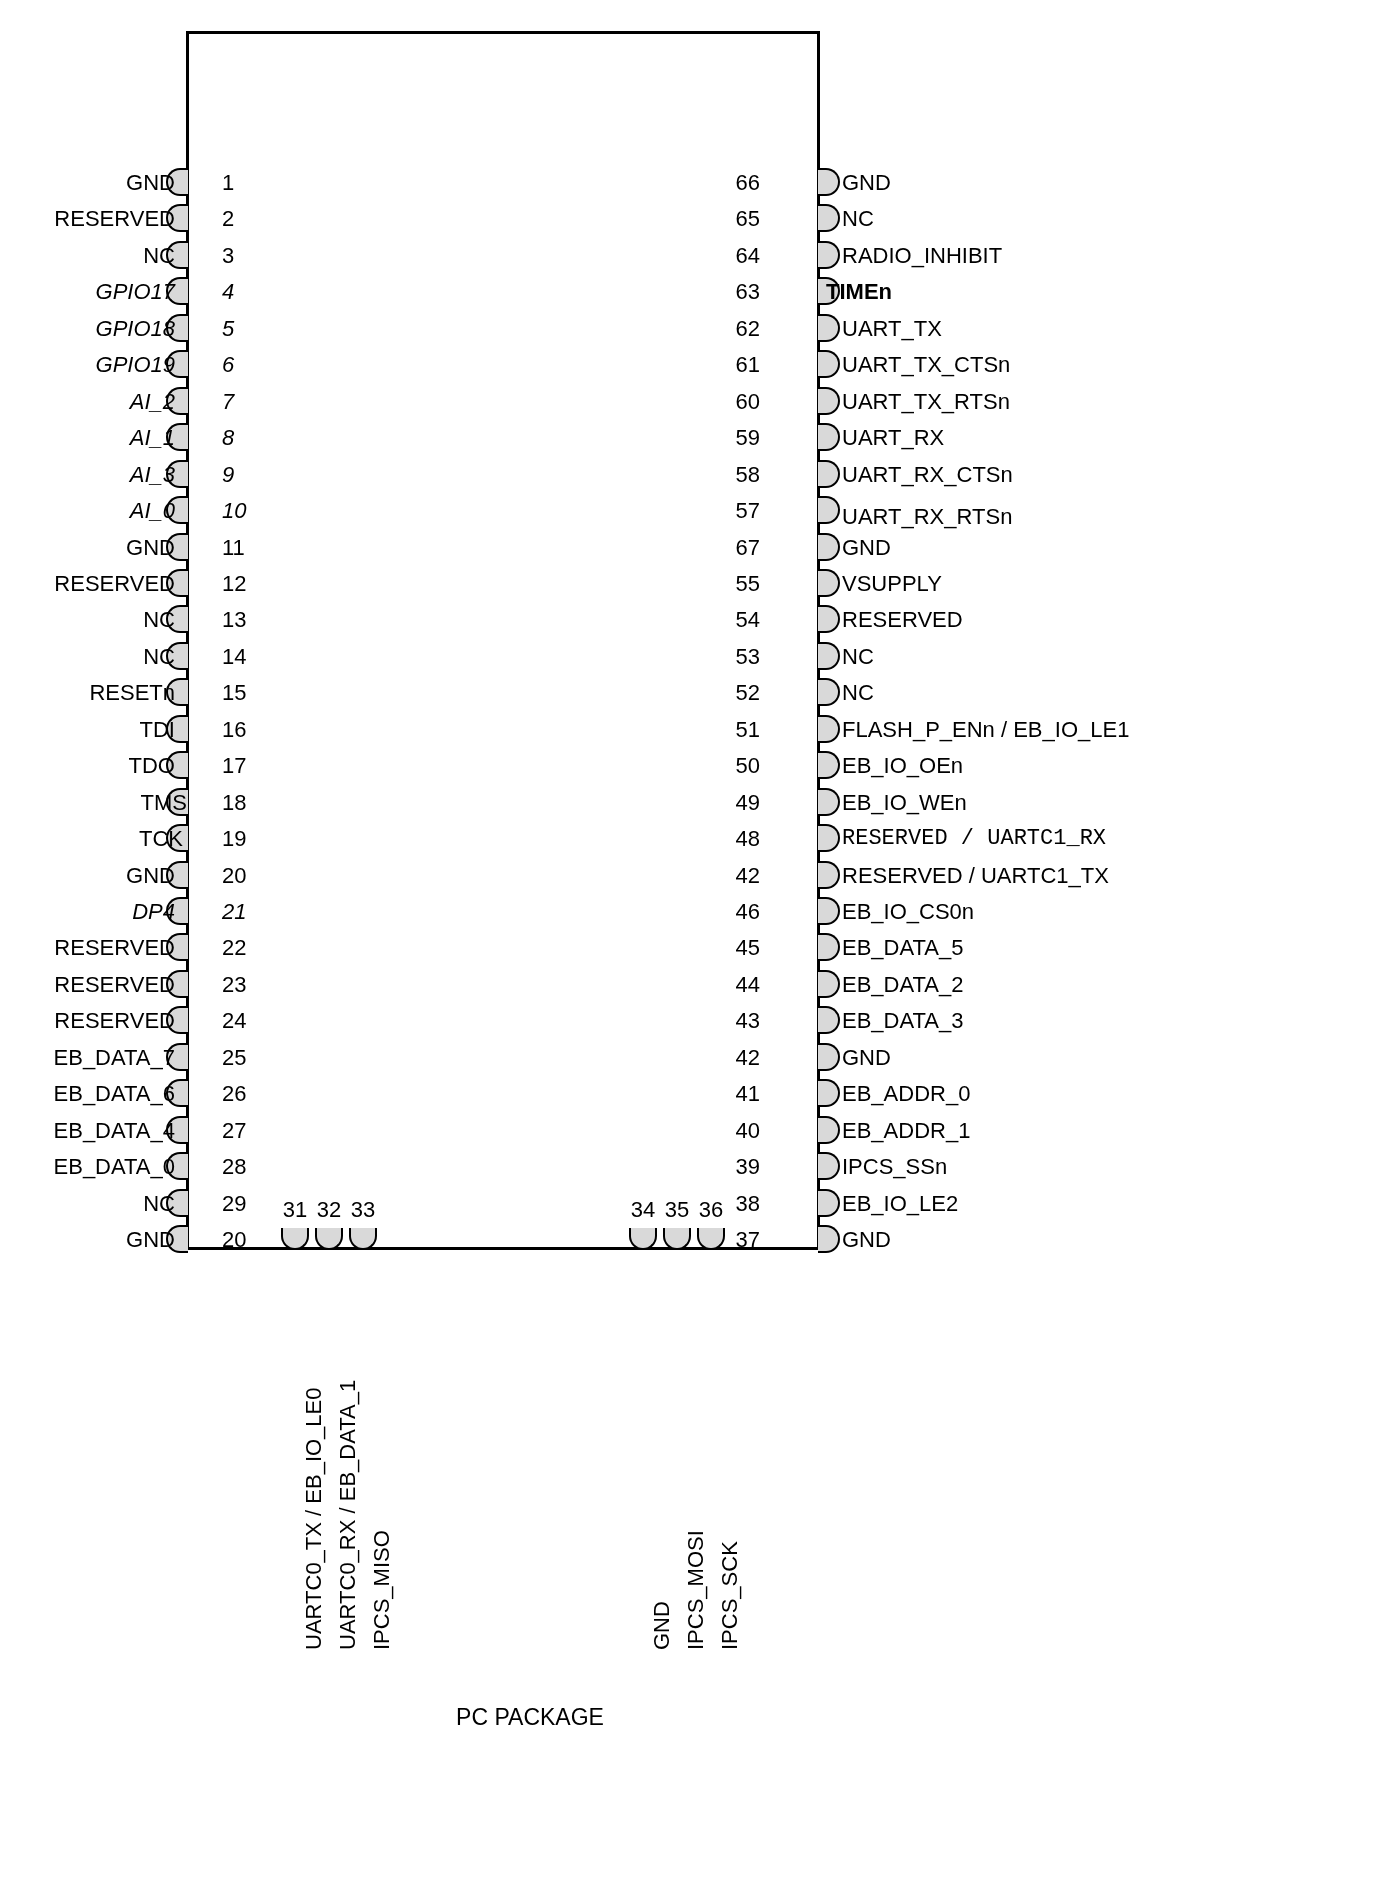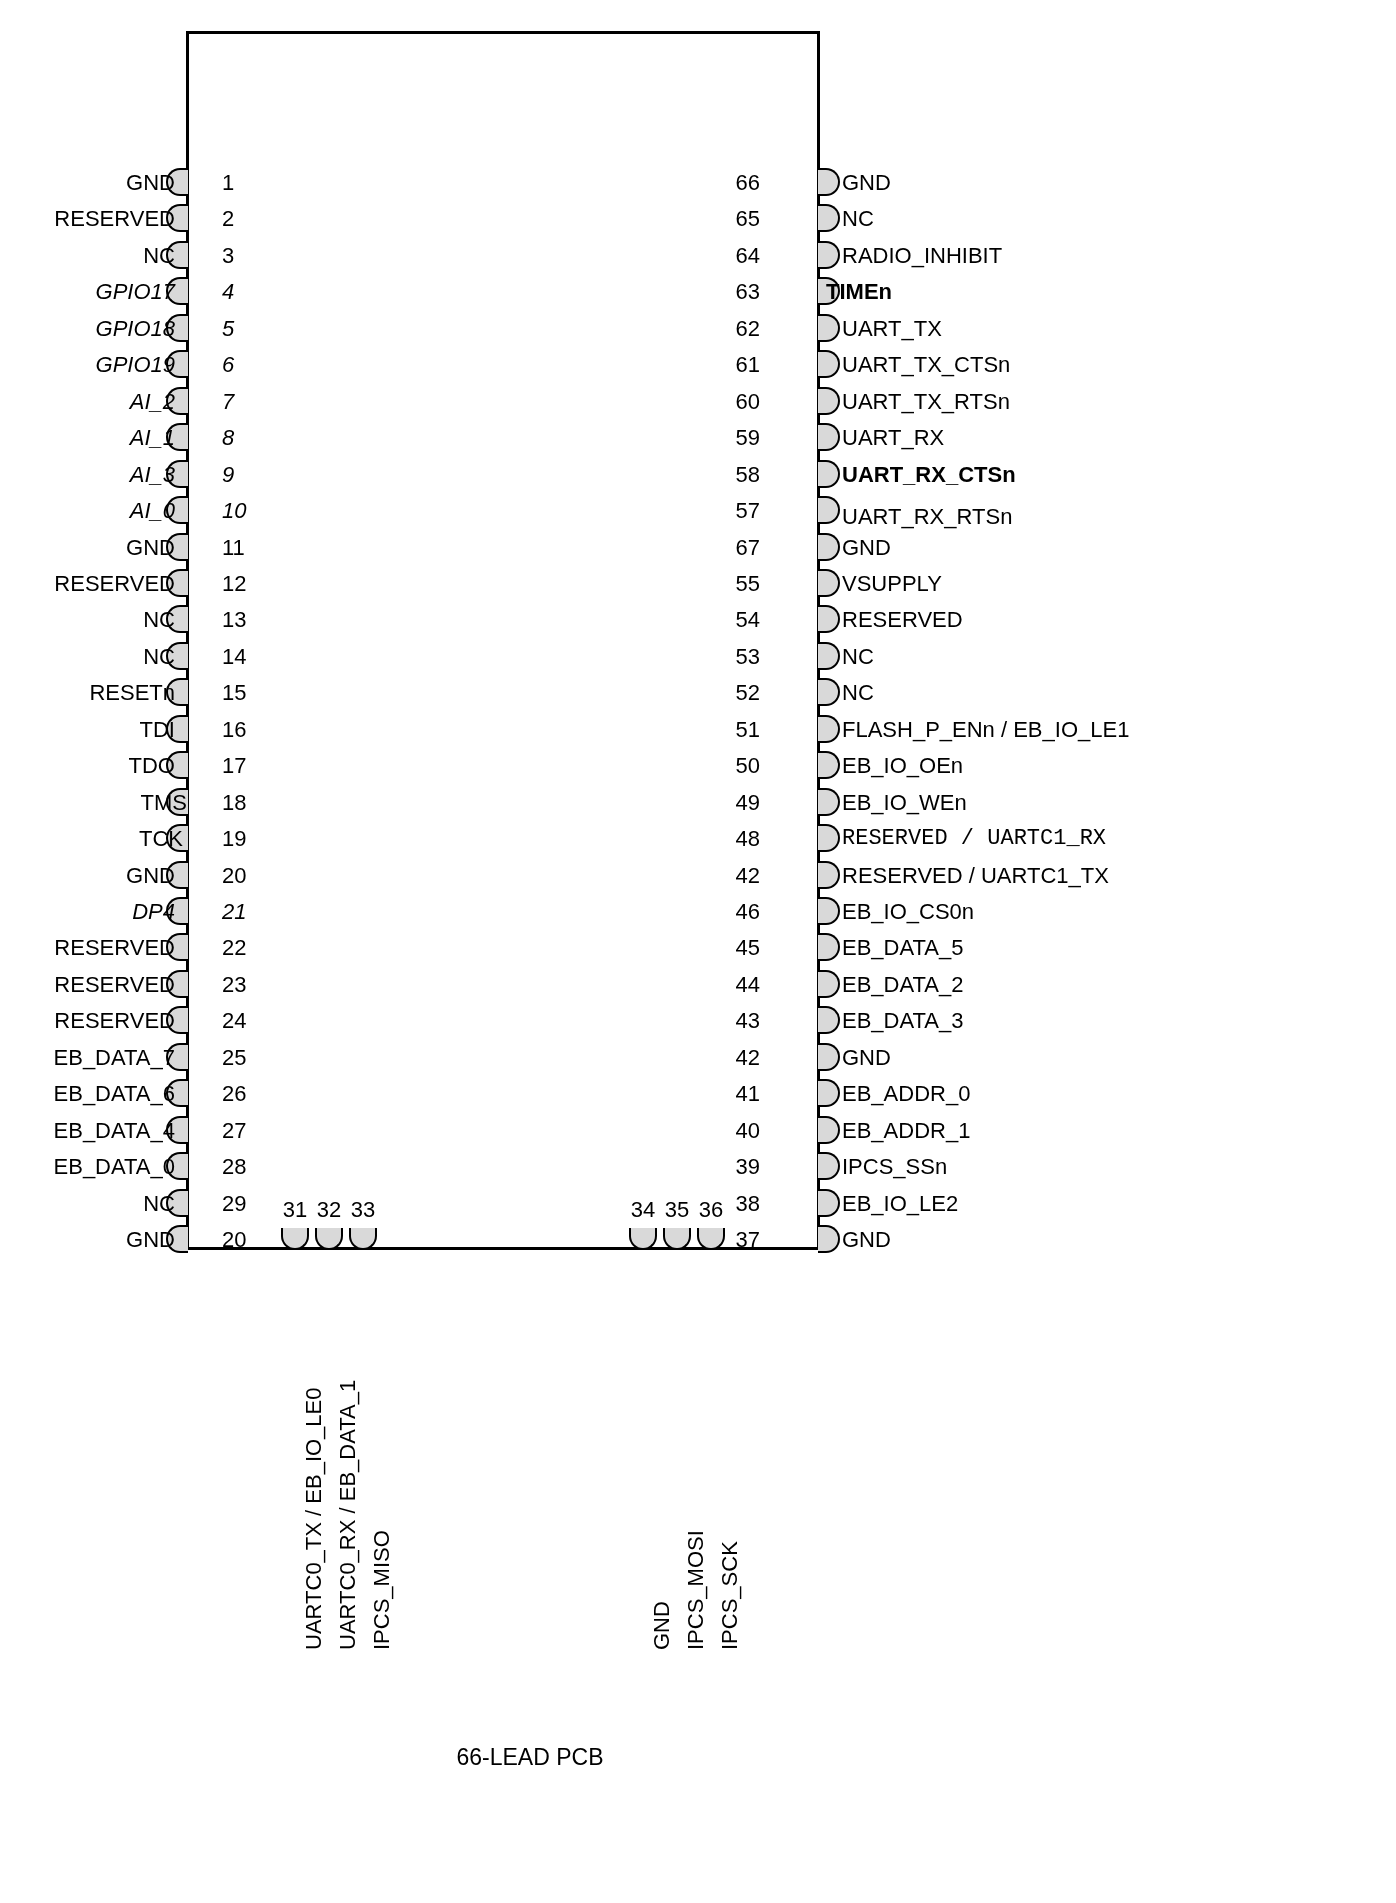--- a/index.html
+++ b/index.html
@@ -230,21 +230,21 @@
       <div class="pinnum l-right-num" style="left: 700px; top: 351.25px; width: 60px;">61</div>
       <div class="pinlabel l-right-label" style="left: 842px; top: 351.25px; width: 420px;">UART_TX_CTSn</div>
       <div class="pad right" style="left: 818px; top: 386.7px;"></div>
       <div class="pinnum l-right-num" style="left: 700px; top: 387.7px; width: 60px;">60</div>
       <div class="pinlabel l-right-label" style="left: 842px; top: 387.7px; width: 420px;">UART_TX_RTSn</div>
       <div class="pad right" style="left: 818px; top: 423.15px;"></div>
       <div class="pinnum l-right-num" style="left: 700px; top: 424.15px; width: 60px;">59</div>
       <div class="pinlabel l-right-label" style="left: 842px; top: 424.15px; width: 420px;">UART_RX</div>
       <div class="pad right" style="left: 818px; top: 459.6px;"></div>
       <div class="pinnum l-right-num" style="left: 700px; top: 460.6px; width: 60px;">58</div>
-      <div class="pinlabel l-right-label" style="left: 842px; top: 460.6px; width: 420px; font-weight: bold;">UART_RX_CTSn</div>
+      <div class="pinlabel l-right-label" style="left: 842px; top: 460.6px; width: 420px;">UART_RX_CTSn</div>
       <div class="pad right" style="left: 818px; top: 496.05px;"></div>
       <div class="pinnum l-right-num" style="left: 700px; top: 497.05px; width: 60px;">57</div>
       <div class="pinlabel l-right-label" style="left: 842px; top: 503px; width: 420px;">UART_RX_RTSn</div>
       <div class="pad right" style="left: 818px; top: 532.5px;"></div>
       <div class="pinnum l-right-num" style="left: 700px; top: 533.5px; width: 60px;">67</div>
       <div class="pinlabel l-right-label" style="left: 842px; top: 533.5px; width: 420px;">GND</div>
       <div class="pad right" style="left: 818px; top: 568.95px;"></div>
       <div class="pinnum l-right-num" style="left: 700px; top: 569.95px; width: 60px;">55</div>
       <div class="pinlabel l-right-label" style="left: 842px; top: 569.95px; width: 420px;">VSUPPLY</div>
       <div class="pad right" style="left: 818px; top: 605.4px;"></div>
@@ -316,15 +316,15 @@
       <div class="pinnum" style="left: 626px; top: 1196px; width: 34px; text-align: center;">34</div>
       <div class="vlabel" style="left: 651px; top: 1650px;">GND</div>
       <div class="pad bottom" style="left: 663px; top: 1228px;"></div>
       <div class="pinnum" style="left: 660px; top: 1196px; width: 34px; text-align: center;">35</div>
       <div class="vlabel" style="left: 685px; top: 1650px;">IPCS_MOSI</div>
       <div class="pad bottom" style="left: 697px; top: 1228px;"></div>
       <div class="pinnum" style="left: 694px; top: 1196px; width: 34px; text-align: center;">36</div>
       <div class="vlabel" style="left: 719px; top: 1650px;">IPCS_SCK</div>
     </div>
 
-  <div class="pkg-text" style="left:330px; top:1740px; width:400px;">66-LEAD PCB</div>
+  <div class="pkg-text" style="left:330px; top:1700px; width:400px;">PC PACKAGE</div>
 
 </div>
 
 </body></html>

